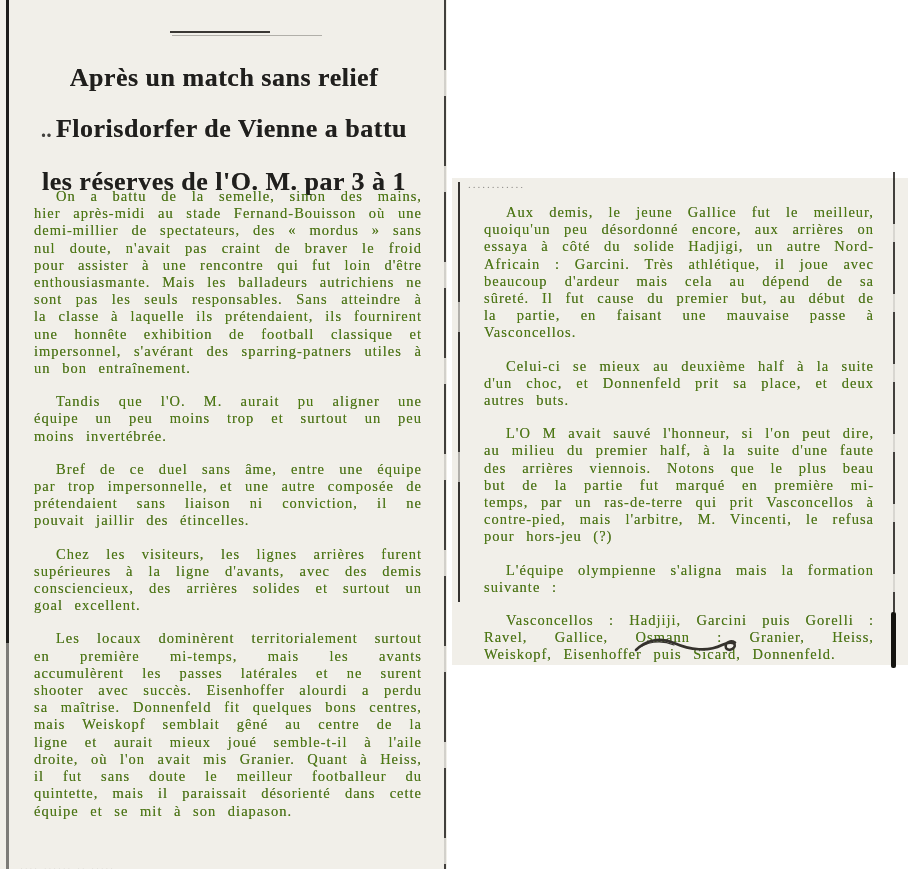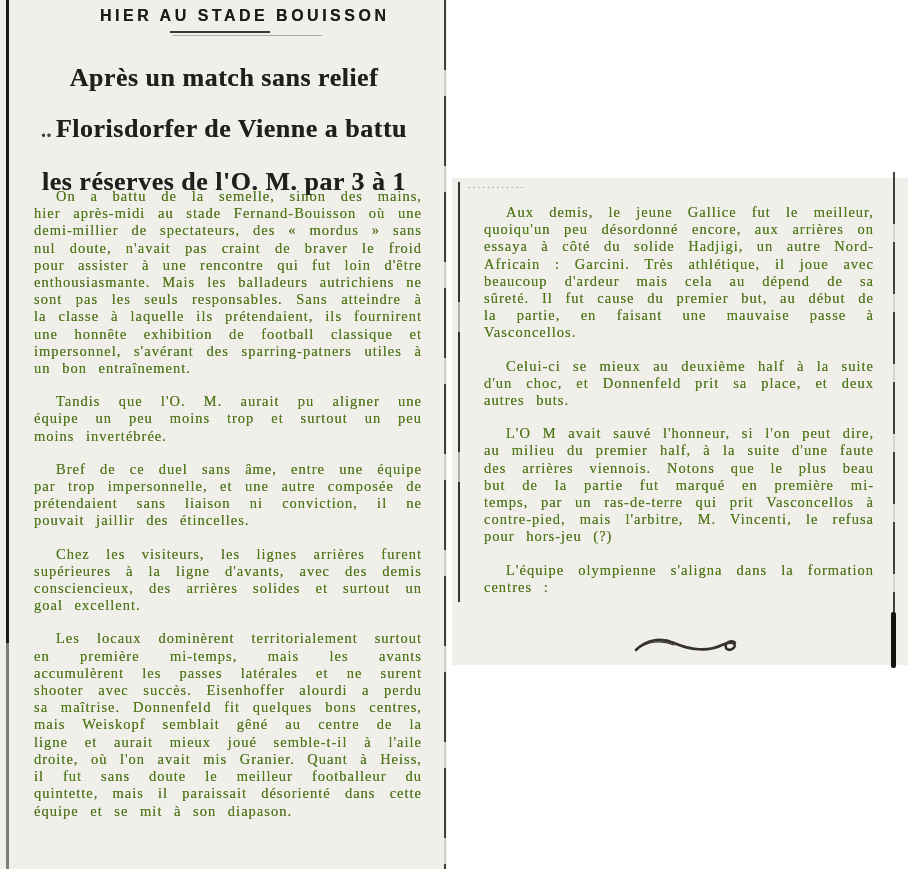--- a/index.html
+++ b/index.html
@@ -89,21 +89,20 @@
 </style>
 </head>
 <body>
 
 <div class="page">
 
   <div class="left-block">
     <div class="rule-v-left"></div>
     <div class="rule-v-leftblock-right"></div>
 
-    <div class="kicker">HIER AU STADE BOUISSON</div>
     <div class="kicker-underline"></div>
     <div class="kicker-underline-faint"></div>
 
     <div class="headline">
       <div class="hl">Après un match sans relief</div>
       <div class="hl"><span class="hl-prefix">..</span><span>Florisdorfer de Vienne a battu</span></div>
       <div class="hl">les réserves de l'O. M. par 3 à 1</div>
     </div>
 
     <div class="left-body body-text">
@@ -120,21 +119,22 @@
   <div class="right-block">
     <div class="rule-v-rightblock-left"></div>
     <div class="rule-v-rightblock-right"></div>
     <div class="rule-v-rightblock-right-thick"></div>
 
     <div class="right-body body-text">
       <div class="fragment">...........,</div>
       <p>Aux demis, le jeune Gallice fut le meilleur, quoiqu'un peu désordonné encore, aux arrières on essaya à côté du solide Hadjigi, un autre Nord-Africain : Garcini. Très athlétique, il joue avec beaucoup d'ardeur mais cela au dépend de sa sûreté. Il fut cause du premier but, au début de la partie, en faisant une mauvaise passe à Vasconcellos.</p>
       <p>Celui-ci se mieux au deuxième half à la suite d'un choc, et Donnenfeld prit sa place, et deux autres buts.</p>
       <p>L'O M avait sauvé l'honneur, si l'on peut dire, au milieu du premier half, à la suite d'une faute des arrières viennois. Notons que le plus beau but de la partie fut marqué en première mi-temps, par un ras-de-terre qui prit Vasconcellos à contre-pied, mais l'arbitre, M. Vincenti, le refusa pour hors-jeu (?)</p>
-      <p>L'équipe olympienne s'aligna dans la formation centres :</p>
+      <p>L'équipe olympienne s'aligna mais la formation suivante :</p>
+      <p>Vasconcellos : Hadjiji, Garcini puis Gorelli : Ravel, Gallice, Osmann : Granier, Heiss, Weiskopf, Eisenhoffer puis Sicard, Donnenfeld.</p>
     </div>
 
     <div class="flourish">
       <svg width="120" height="30" viewBox="0 0 120 30">
         <path d="M6 20 C 16 10, 30 7, 44 13 C 60 20, 78 22, 92 15 C 101 10.5, 107 13, 104 17.5 C 101 21.5, 94 20, 96 14.5 C 97.5 11, 102 10.5, 105 12.5" fill="none" stroke="#35322d" stroke-width="2.6" stroke-linecap="round"></path>
         <path d="M6 20 C 16 12, 30 9, 44 15" fill="none" stroke="#35322d" stroke-width="1.2" stroke-linecap="round"></path>
       </svg>
     </div>
   </div>
 

